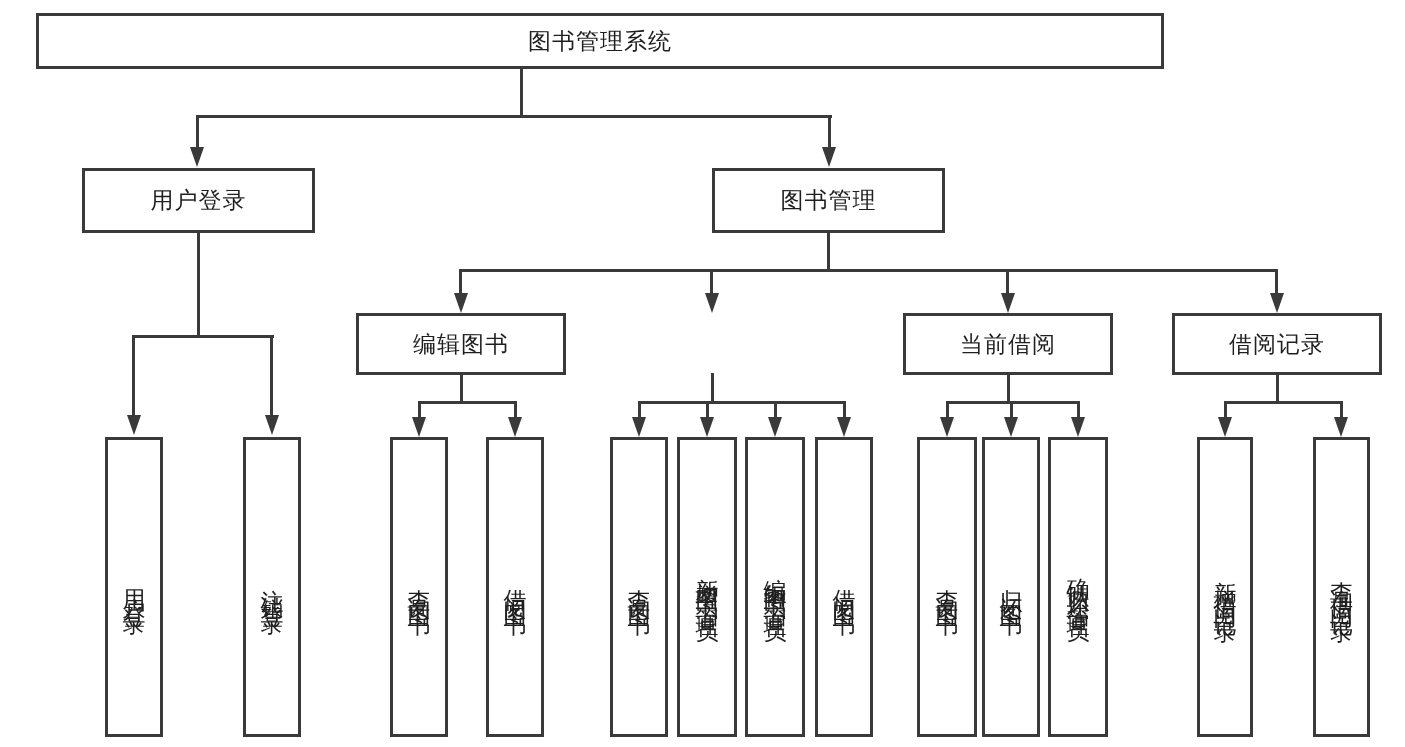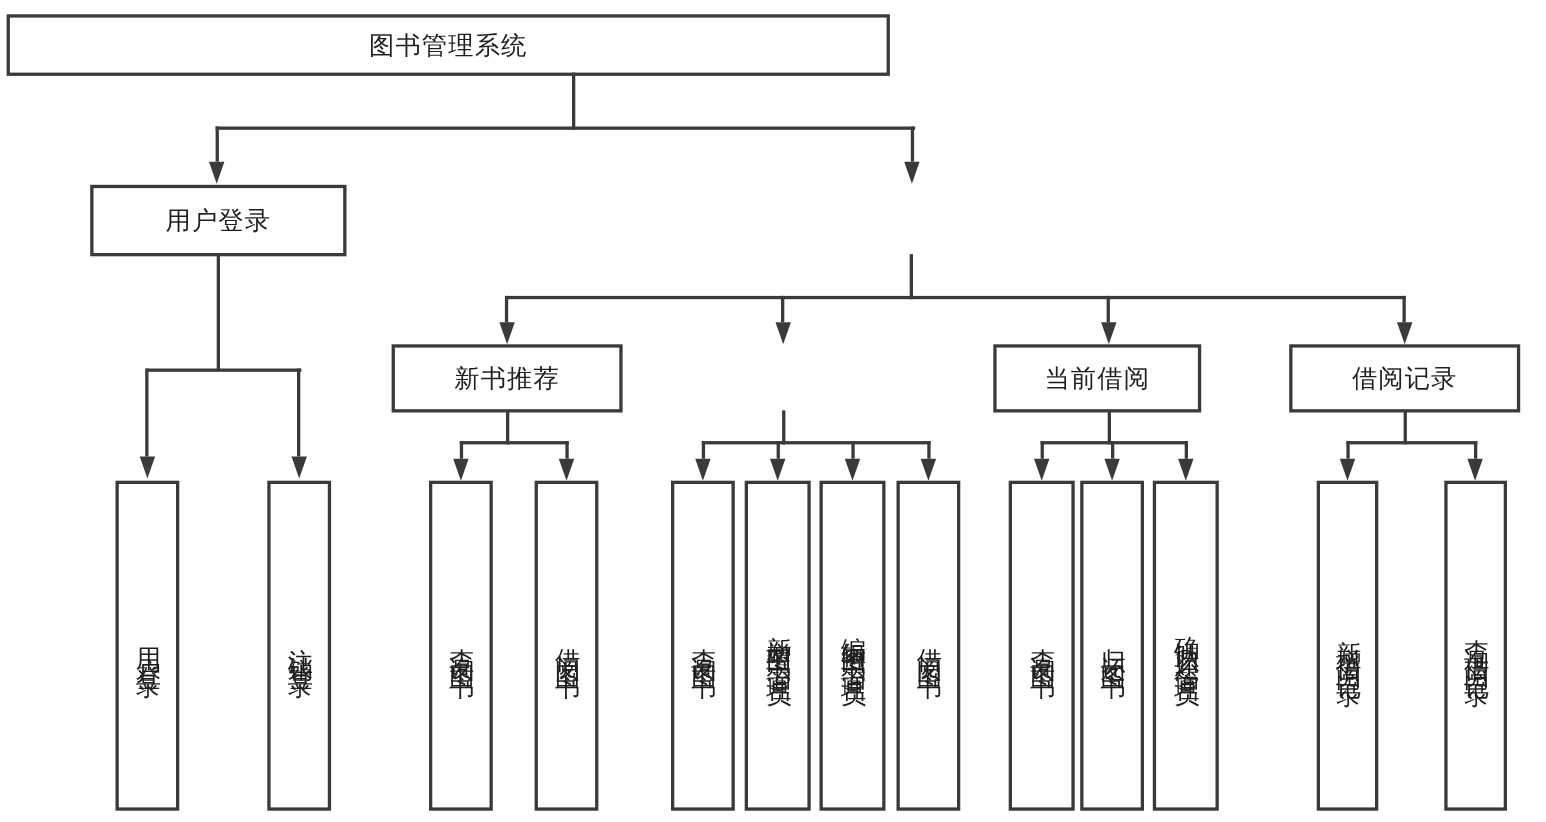--- a/index.html
+++ b/index.html
@@ -30,33 +30,36 @@
   .watermark {
     position:absolute; left:1186px; top:711px;
     color:#b3b3b3; font-size:20px; z-index:6; white-space:nowrap;
   }
 </style>
 </head>
 <body>
 
 <div class="canvas">
 
-  <div class="box hbox" style="left:6px;top:13px;width:803px;height:56px">
+  <div class="box hbox" style="left:36px;top:13px;width:1128px;height:56px">
     <span>图书管理系统</span>
   </div>
 
   <div class="vline" style="left:520px;top:66px;height:52px"></div>
   <div class="hline" style="left:196px;top:115px;width:636px"></div>
   <div class="vline" style="left:196px;top:115px;height:32px"></div>
   <div class="arrow" style="left:190px;top:147px"></div>
   <div class="vline" style="left:828px;top:115px;height:32px"></div>
   <div class="arrow" style="left:822px;top:147px"></div>
 
   <div class="box hbox" style="left:82px;top:168px;width:233px;height:65px">
     <span>用户登录</span>
+  </div>
+  <div class="box hbox" style="left:712px;top:168px;width:233px;height:65px">
+    <span>图书管理</span>
   </div>
 
   <div class="vline" style="left:197px;top:231px;height:106px"></div>
   <div class="hline" style="left:133px;top:335px;width:141px"></div>
   <div class="vline" style="left:132px;top:335px;height:80px"></div>
   <div class="arrow" style="left:127px;top:415px"></div>
   <div class="vline" style="left:270px;top:335px;height:80px"></div>
   <div class="arrow" style="left:265px;top:415px"></div>
 
   <div class="vline" style="left:827px;top:231px;height:41px"></div>
@@ -64,23 +67,23 @@
   <div class="vline" style="left:459px;top:269px;height:24px"></div>
   <div class="arrow" style="left:454px;top:293px"></div>
   <div class="vline" style="left:710px;top:269px;height:24px"></div>
   <div class="arrow" style="left:705px;top:293px"></div>
   <div class="vline" style="left:1006px;top:269px;height:24px"></div>
   <div class="arrow" style="left:1001px;top:293px"></div>
   <div class="vline" style="left:1275px;top:269px;height:24px"></div>
   <div class="arrow" style="left:1270px;top:293px"></div>
 
   <div class="box hbox" style="left:356px;top:313px;width:210px;height:62px">
-    <span>新书推荐</span>
+    <span>编辑图书</span>
   </div>
-  <div class="box hbox" style="left:903px;top:313px;width:189px;height:62px">
+  <div class="box hbox" style="left:903px;top:313px;width:210px;height:62px">
     <span>当前借阅</span>
   </div>
   <div class="box hbox" style="left:1172px;top:313px;width:210px;height:62px">
     <span>借阅记录</span>
   </div>
 
   <div class="vline" style="left:460px;top:373px;height:31px"></div>
   <div class="hline" style="left:418px;top:401px;width:99px"></div>
   <div class="vline" style="left:418px;top:401px;height:16px"></div>
   <div class="arrow" style="left:412px;top:417px"></div>

